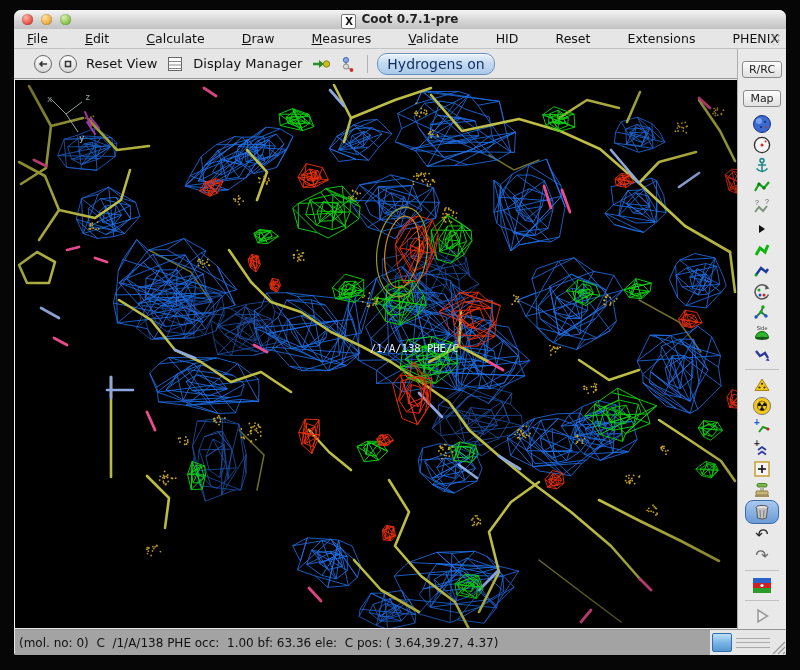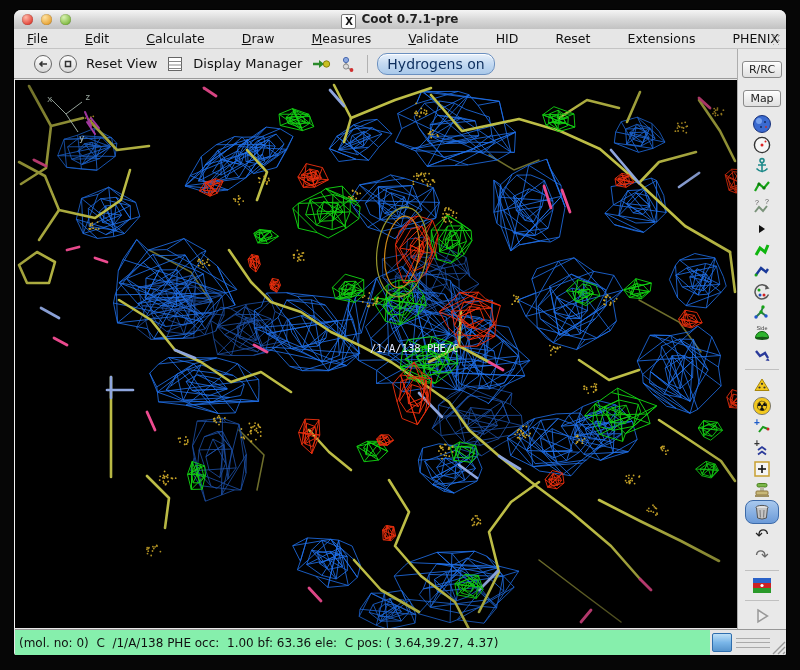--- a/index.html
+++ b/index.html
@@ -46,21 +46,21 @@
   .right-panel{position:absolute;right:0;top:39px;width:49px;height:606px;background:#e9e9e9;
                border-left:1px solid #adadad;box-sizing:border-box;display:flex;flex-direction:column;align-items:center;}
   .pill.small{font-size:11px;color:#222;background:linear-gradient(#fdfdfd,#e0e0e0);
               border:1px solid #8a8a8a;border-radius:3px;padding:1px 6px;margin-top:12px;}
   .ricons{display:flex;flex-direction:column;align-items:center;margin-top:6px;width:100%;}
   .ricon{width:30px;height:21px;display:flex;align-items:center;justify-content:center;background:transparent;border:none;padding:0;}
   .ricon.active{background:linear-gradient(#a9c9ee,#6b9ad8);border:1px solid #3c6aa8;border-radius:8px;width:34px;height:24px;}
   .rsep{width:34px;height:1px;background:#c0c0c0;margin:4px 0;}
   .uglyph{font-size:16px;line-height:16px;color:#222;font-family:"DejaVu Sans",sans-serif;}
   
-  .statusbar{position:absolute;left:1px;top:619px;width:695px;height:26px;background:#86efac;
+  .statusbar{position:absolute;left:1px;top:619px;width:695px;height:26px;background:#a3a3a3;
              border-top:1px solid #979797;display:flex;align-items:center;box-sizing:border-box;padding-left:4px;}
   .statusbar span{font-size:12px;color:#111;white-space:pre;}
   .br-corner{position:absolute;left:696px;top:619px;width:76px;height:26px;background:#e6e6e6;border-top:1px solid #979797;box-sizing:border-box;}
   .hthumb{position:absolute;left:2px;top:3px;width:18px;height:17px;border:1px solid #2f6eae;border-radius:2px;
           background:linear-gradient(#bfe0f6,#7ab6e8 50%,#5694cc);}
   .ridges{position:absolute;left:26px;top:8px;width:34px;height:8px;
           border-top:1px solid #aaa;border-bottom:1px solid #aaa;}
   .ridges:after{content:"";display:block;margin-top:3px;border-top:1px solid #aaa;}
   .grip{position:absolute;right:0;bottom:0;width:18px;height:18px;overflow:hidden;}
 </style>

